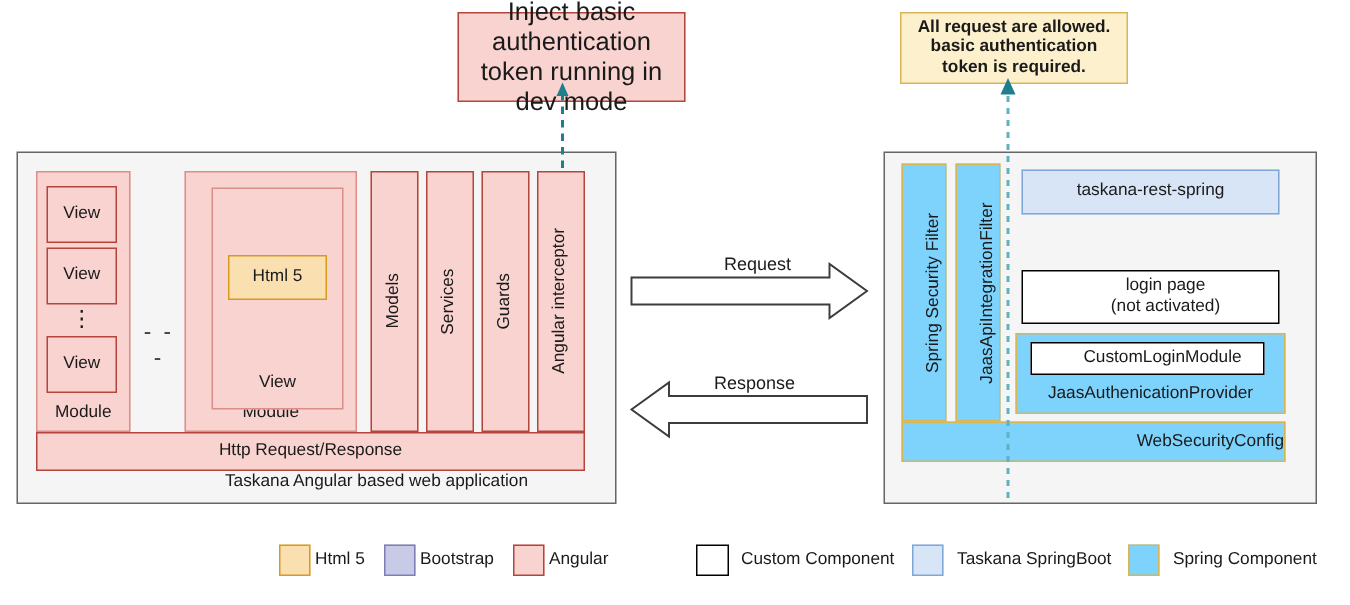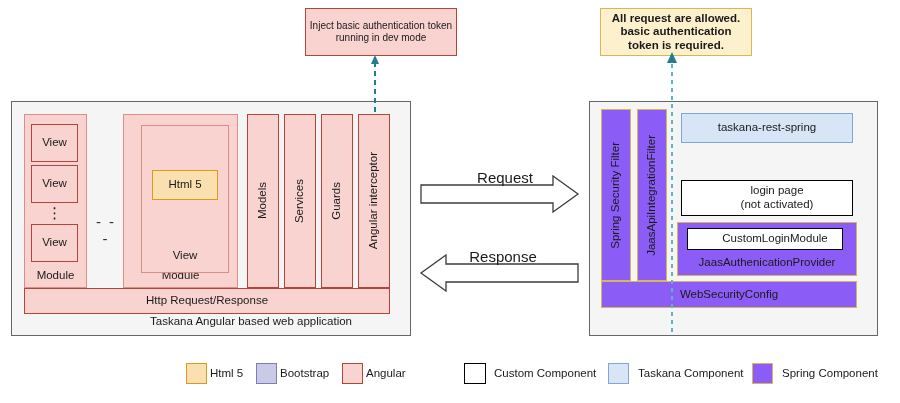--- a/index.html
+++ b/index.html
@@ -28,21 +28,21 @@
     justify-content: center;
     text-align: center;
     line-height: 1.18;
   }
 
   
   .angular      { background: #f8d3d0; border: 1px solid #b5453c; }
   .angular-soft { background: #f8d3d0; border: 1px solid #d98e88; }
   .html5        { background: #fadfb0; border: 1px solid #d79b1e; }
   .bootstrap    { background: #c9cbe6; border: 1px solid #7b7fb5; }
-  .spring       { background: #8b5cf6; border: 1px solid #d6b656; }
+  .spring       { background: #7dd3fc; border: 1px solid #d6b656; justify-content: flex-end; }
   .taskana      { background: #d7e5f7; border: 1px solid #7ea6d8; }
   .custom       { background: #ffffff; border: 1px solid #000000; padding-left: 20px; }
   .panel        { background: #f5f5f5; border: 1px solid #666666; }
   .callout-ng   { background: #f8d3d0; border: 1px solid #b5453c; }
   .callout-sp   { background: #fdf0cc; border: 1px solid #d6b656; font-weight: bold; }
 
   .vert {
     writing-mode: vertical-rl;
     transform: rotate(180deg);
   }
@@ -55,21 +55,21 @@
   }
 
   .label-inner {
     position: absolute;
     text-align: center;
     font-size: 11.5px;
   }
 
   .arrow-label {
     position: absolute;
-    font-size: 15px;
+    font-size: 12px;
     text-align: center;
   }
 
   .dots {
     position: absolute;
     font-size: 15px;
     letter-spacing: 2px;
     color: #333;
     text-align: center;
   }
@@ -95,21 +95,21 @@
     font-size: 11.5px;
     white-space: nowrap;
     line-height: 21px;
   }
 </style>
 </head>
 <body>
 
 <div id="canvas">
 
-  <div class="box callout-ng" style="left:305px; top:8px; width:152px; height:48px; font-size:10px; padding:2px 0;">
+  <div class="box callout-ng" style="left:305px; top:8px; width:152px; height:60px; font-size:17px; padding:2px 0;">
     <span>Inject basic authentication token running in dev mode</span>
   </div>
 
   <div class="box callout-sp" style="left:600px; top:8px; width:152px; height:48px; font-size:11.5px; padding:2px 4px;">
     <span>All request are allowed. basic authentication token is required.</span>
   </div>
 
   <div class="box panel" style="left:11px; top:101px; width:400px; height:235px;"></div>
 
   <div class="panel-caption" style="left:11px; top:315px; width:400px;margin-left:40px;">Taskana Angular based web application</div>
@@ -216,18 +216,18 @@
   <div class="legend-swatch bootstrap" style="left:256px; top:363px;"></div>
   <div class="legend-text" style="left:280px; top:363px;">Bootstrap</div>
 
   <div class="legend-swatch angular" style="left:342px; top:363px;"></div>
   <div class="legend-text" style="left:366px; top:363px;">Angular</div>
 
   <div class="legend-swatch custom" style="left:464px; top:363px;"></div>
   <div class="legend-text" style="left:494px; top:363px;">Custom Component</div>
 
   <div class="legend-swatch taskana" style="left:608px; top:363px;"></div>
-  <div class="legend-text" style="left:638px; top:363px;">Taskana Component</div>
+  <div class="legend-text" style="left:638px; top:363px;">Taskana SpringBoot</div>
 
   <div class="legend-swatch spring" style="left:752px; top:363px;"></div>
   <div class="legend-text" style="left:782px; top:363px;">Spring Component</div>
 
 </div>
 
 </body></html>

